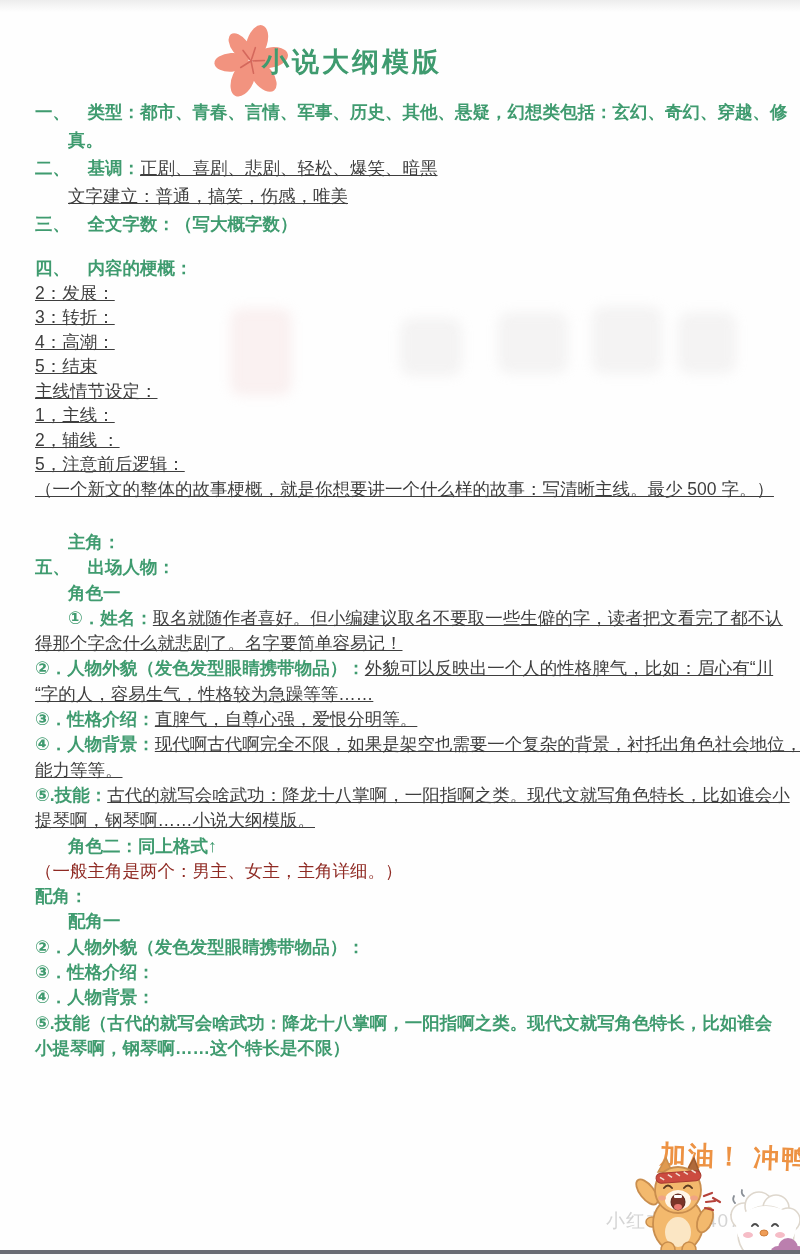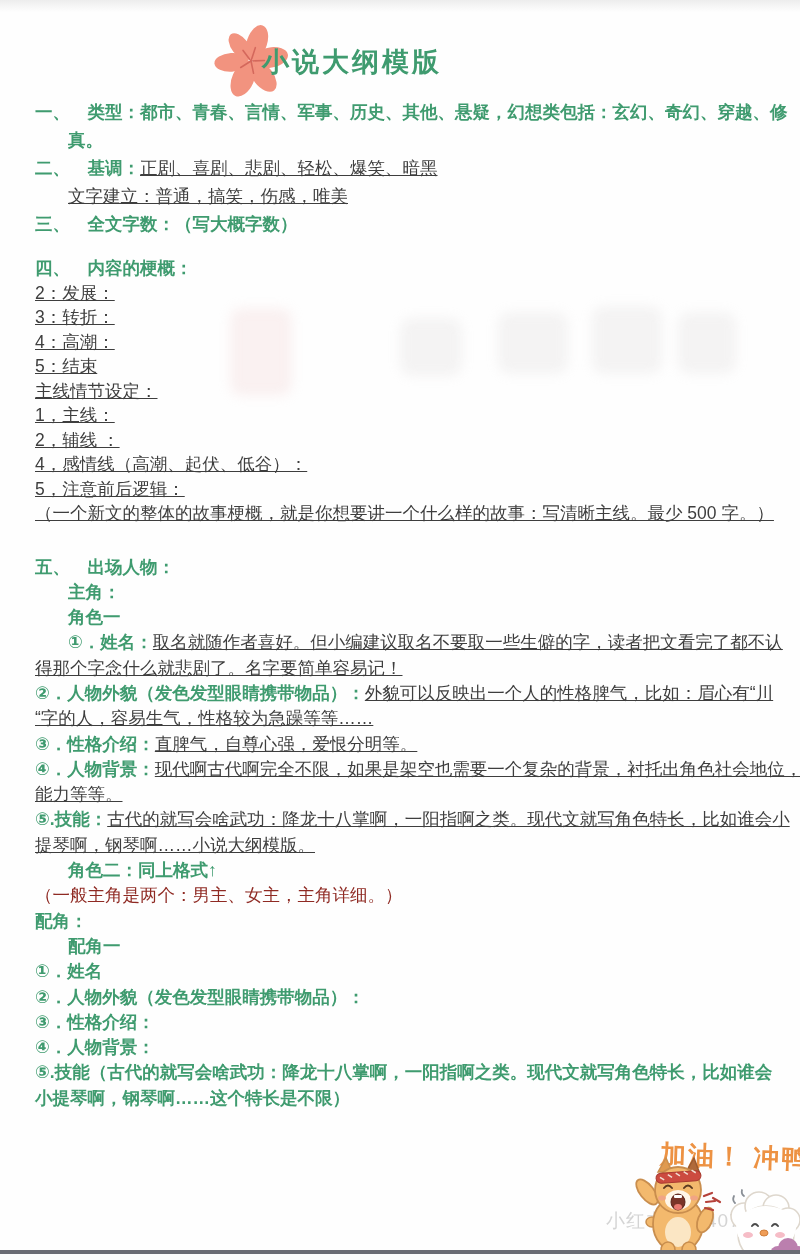--- a/index.html
+++ b/index.html
@@ -100,42 +100,40 @@
       </div>
       <div class="section sec-synopsis">
         <div class="line "><span class="seg-green">四、　内容的梗概：</span></div>
         <div class="line "><span class="seg-dark">2：发展：</span></div>
         <div class="line "><span class="seg-dark">3：转折：</span></div>
         <div class="line "><span class="seg-dark">4：高潮：</span></div>
         <div class="line "><span class="seg-dark">5：结束</span></div>
         <div class="line "><span class="seg-dark">主线情节设定：</span></div>
         <div class="line "><span class="seg-dark">1，主线：</span></div>
         <div class="line "><span class="seg-dark">2，辅线 ：</span></div>
-        <div class="line "><span class="seg-dark">4，感情线（高潮、起伏、低谷）：</span></div>
         <div class="line "><span class="seg-dark">5，注意前后逻辑：</span></div>
         <div class="line "><span class="seg-dark">（一个新文的整体的故事梗概，就是你想要讲一个什么样的故事：写清晰主线。最少 500 字。）</span></div>
       </div>
       <div class="section sec-characters">
+        <div class="line ind1"><span class="seg-green">主角：</span></div>
         <div class="line "><span class="seg-green">五、　出场人物：</span></div>
-        <div class="line ind1"><span class="seg-green">主角：</span></div>
         <div class="line ind1"><span class="seg-green">角色一</span></div>
         <div class="line ind1"><span class="seg-green">①．姓名：</span><span class="seg-dark">取名就随作者喜好。但小编建议取名不要取一些生僻的字，读者把文看完了都不认</span></div>
         <div class="line "><span class="seg-dark">得那个字念什么就悲剧了。名字要简单容易记！</span></div>
         <div class="line "><span class="seg-green">②．人物外貌（发色发型眼睛携带物品）：</span><span class="seg-dark">外貌可以反映出一个人的性格脾气，比如：眉心有“川</span></div>
         <div class="line "><span class="seg-dark">“字的人，容易生气，性格较为急躁等等……</span></div>
         <div class="line "><span class="seg-green">③．性格介绍：</span><span class="seg-dark">直脾气，自尊心强，爱恨分明等。</span></div>
         <div class="line "><span class="seg-green">④．人物背景：</span><span class="seg-dark">现代啊古代啊完全不限，如果是架空也需要一个复杂的背景，衬托出角色社会地位，</span></div>
         <div class="line "><span class="seg-dark">能力等等。</span></div>
         <div class="line "><span class="seg-green">⑤.技能：</span><span class="seg-dark">古代的就写会啥武功：降龙十八掌啊，一阳指啊之类。现代文就写角色特长，比如谁会小</span></div>
         <div class="line "><span class="seg-dark">提琴啊，钢琴啊……小说大纲模版。</span></div>
         <div class="line ind1"><span class="seg-green">角色二：同上格式↑</span></div>
         <div class="line "><span class="seg-red">（一般主角是两个：男主、女主，主角详细。）</span></div>
         <div class="line "><span class="seg-green">配角：</span></div>
         <div class="line ind1"><span class="seg-green">配角一</span></div>
-        <div class="line "><span class="seg-green">①．姓名</span></div>
         <div class="line "><span class="seg-green">②．人物外貌（发色发型眼睛携带物品）：</span></div>
         <div class="line "><span class="seg-green">③．性格介绍：</span></div>
         <div class="line "><span class="seg-green">④．人物背景：</span></div>
         <div class="line "><span class="seg-green">⑤.技能（古代的就写会啥武功：降龙十八掌啊，一阳指啊之类。现代文就写角色特长，比如谁会</span></div>
         <div class="line "><span class="seg-green">小提琴啊，钢琴啊……这个特长是不限）</span></div>
       </div>
     </div>
 
   <div class="xhs-watermark">小红书号：40737555</div>
 

